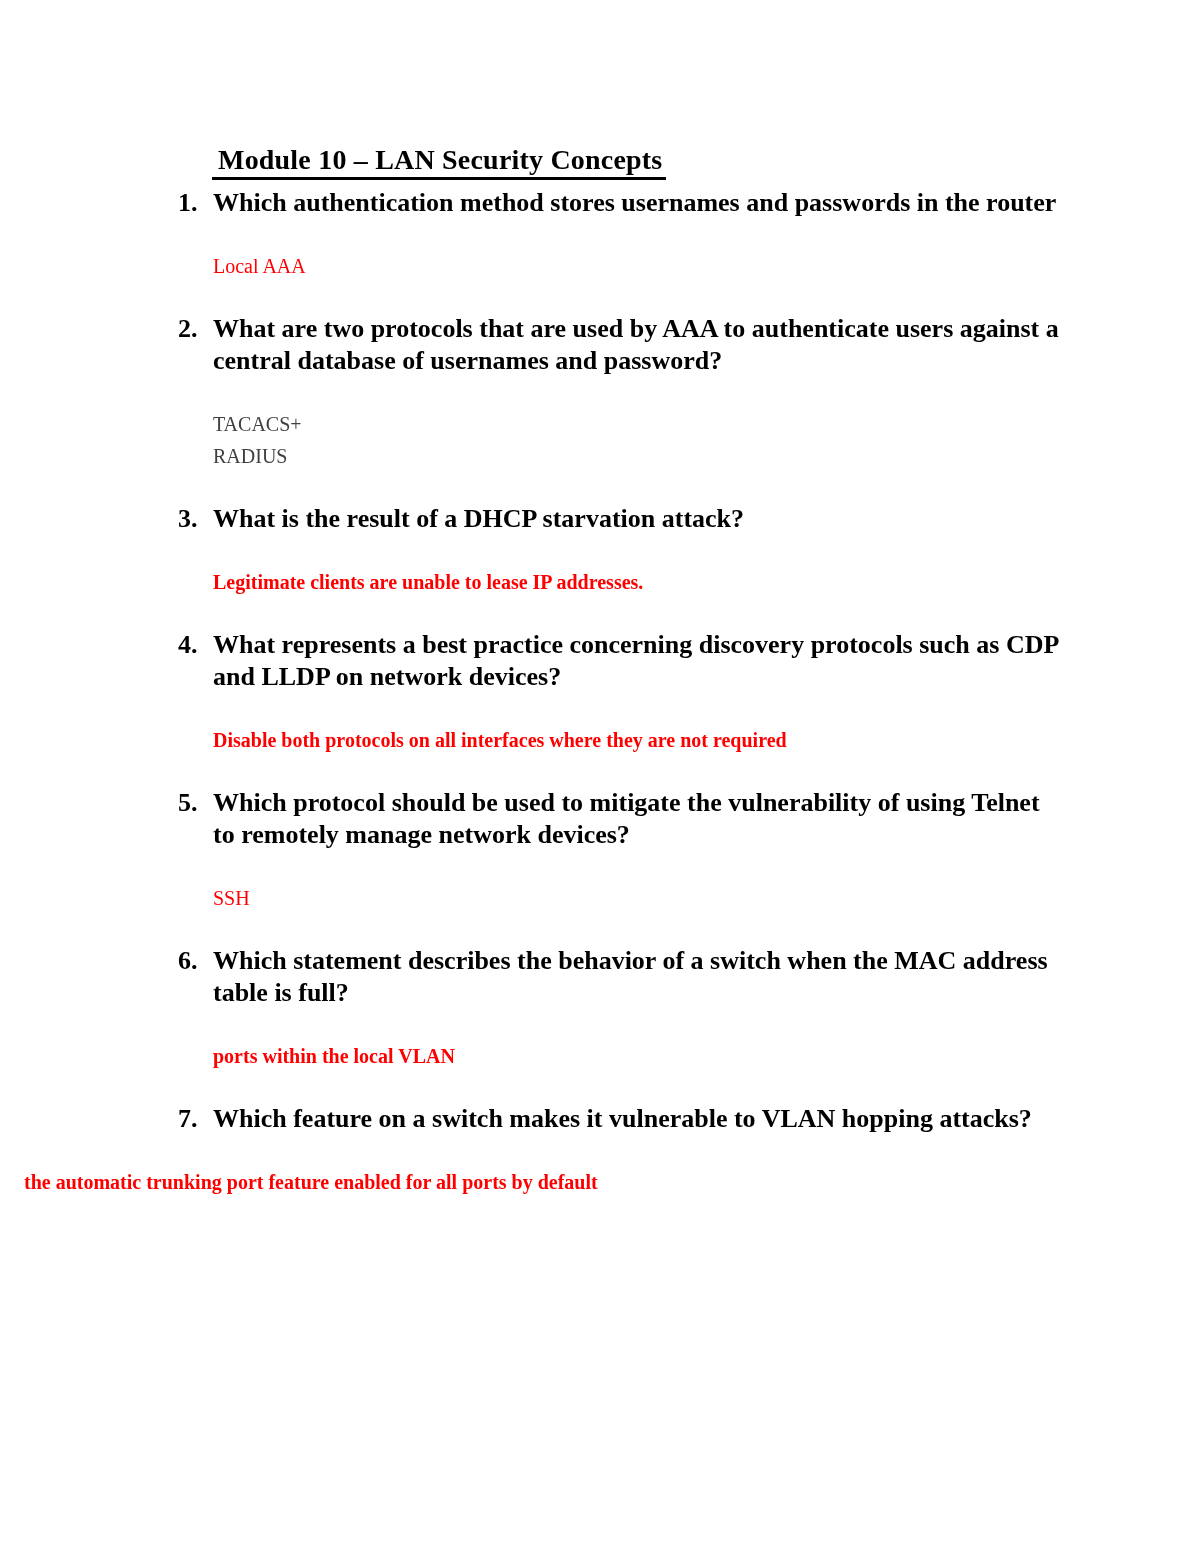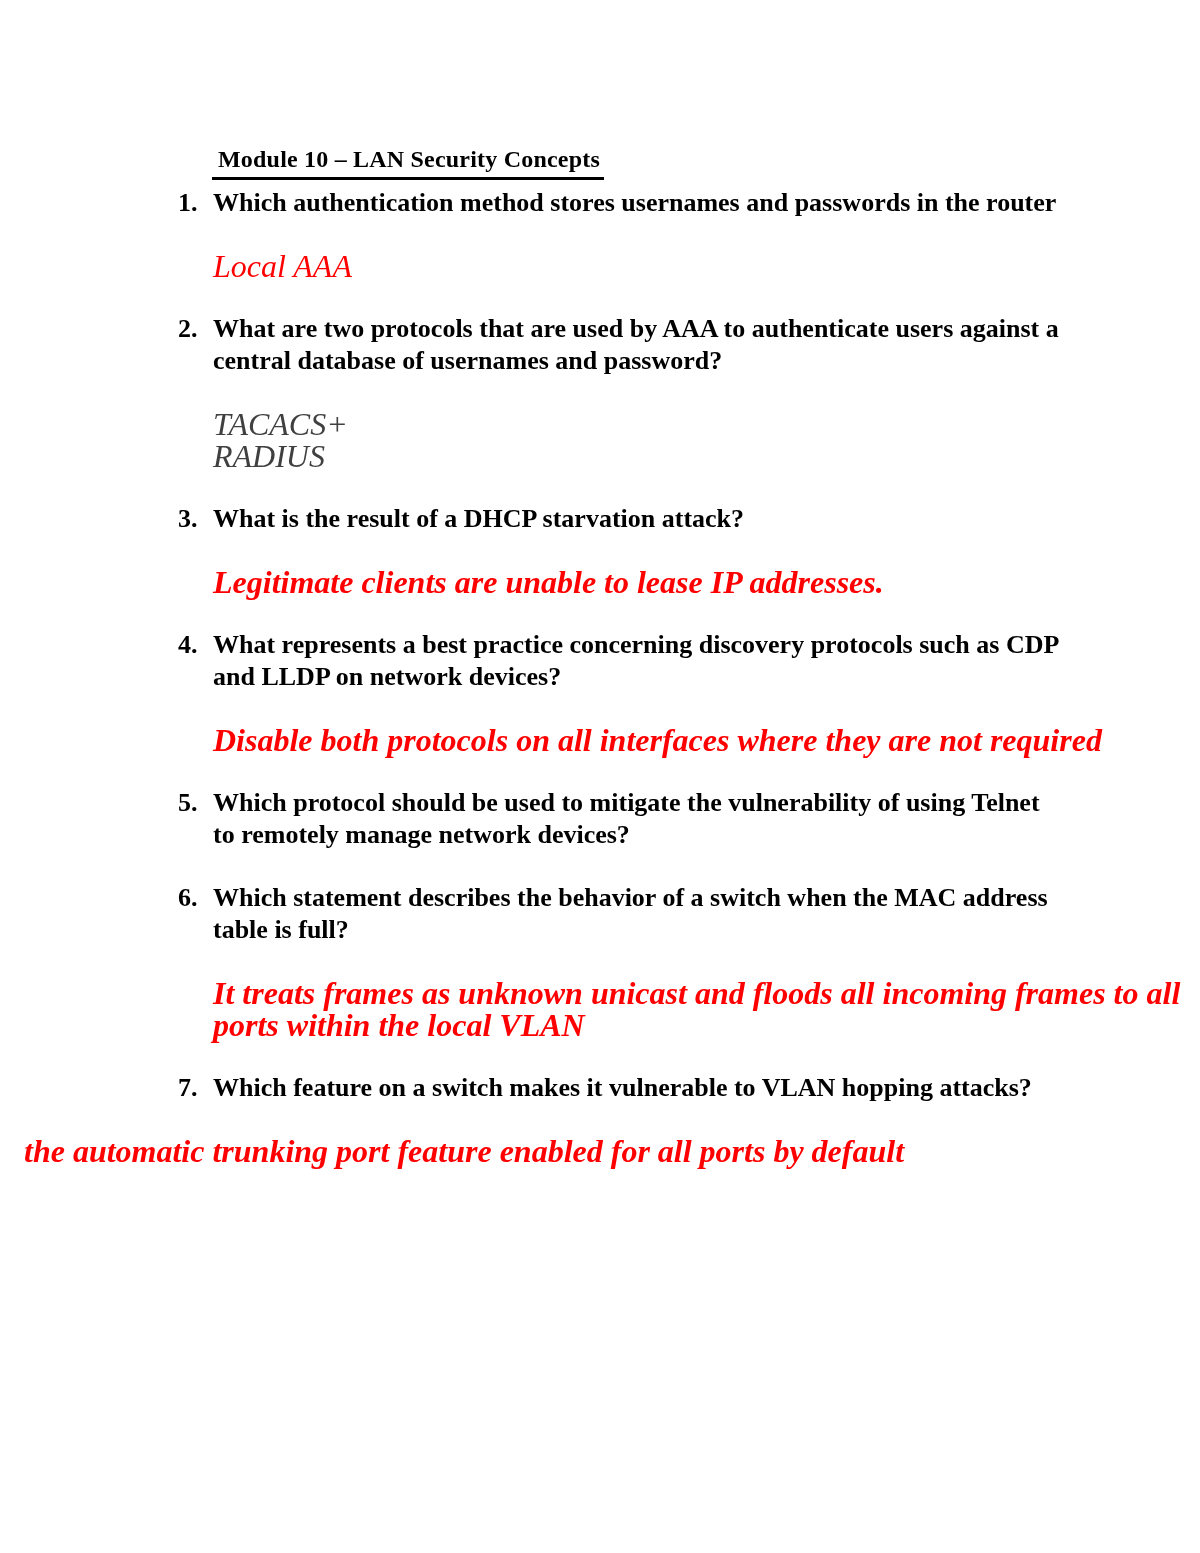--- a/index.html
+++ b/index.html
@@ -18,21 +18,21 @@
     padding-top: 143px;
     width: 1200px;
     box-sizing: border-box;
   }
   .title-row {
     margin: 0 0 0 212px;
   }
   h1.doc-title {
     display: inline-block;
     margin: 0;
-    font-size: 24px;
+    font-size: 28px;
     line-height: 33px;
     font-weight: bold;
     border-bottom: 3px solid #000000;
     padding: 0 4px 1px 6px;
     letter-spacing: 0.2px;
   }
   ol.qa-list {
     margin: 0;
     padding: 0;
     list-style: none;
@@ -50,24 +50,23 @@
   }
   .q-num {
     position: absolute;
     left: 178px;
     top: 0;
     font-weight: bold;
   }
   .answer {
     padding-left: 213px;
     margin-top: 31px;
-    font-size: 32px;
+    font-size: 20px;
     line-height: 32px;
     font-weight: bold;
-    font-style: italic;
   }
   .answer.regular {
     font-weight: normal;
   }
   .line {
     white-space: pre;
   }
 </style>
 </head>
 <body>
@@ -115,29 +114,31 @@
         <div class="answer" style="color: rgb(255, 0, 0);">
           <div class="line">Disable both protocols on all interfaces where they are not required</div>
         </div>
       </li>
       <li>
         <div class="q-row">
           <span class="q-num">5.</span>
           <div class="line">Which protocol should be used to mitigate the vulnerability of using Telnet</div>
           <div class="line">to remotely manage network devices?</div>
         </div>
+        <div class="answer regular" style="color: rgb(255, 0, 0);">
+          <div class="line">SSH</div>
+        </div>
       </li>
       <li>
         <div class="q-row">
           <span class="q-num">6.</span>
           <div class="line">Which statement describes the behavior of a switch when the MAC address</div>
           <div class="line">table is full?</div>
         </div>
         <div class="answer" style="color: rgb(255, 0, 0);">
-          <div class="line">It treats frames as unknown unicast and floods all incoming frames to all</div>
           <div class="line">ports within the local VLAN</div>
         </div>
       </li>
       <li>
         <div class="q-row">
           <span class="q-num">7.</span>
           <div class="line">Which feature on a switch makes it vulnerable to VLAN hopping attacks?</div>
         </div>
         <div class="answer" style="color: rgb(255, 0, 0); padding-left: 24px;">
           <div class="line">the automatic trunking port feature enabled for all ports by default</div>

